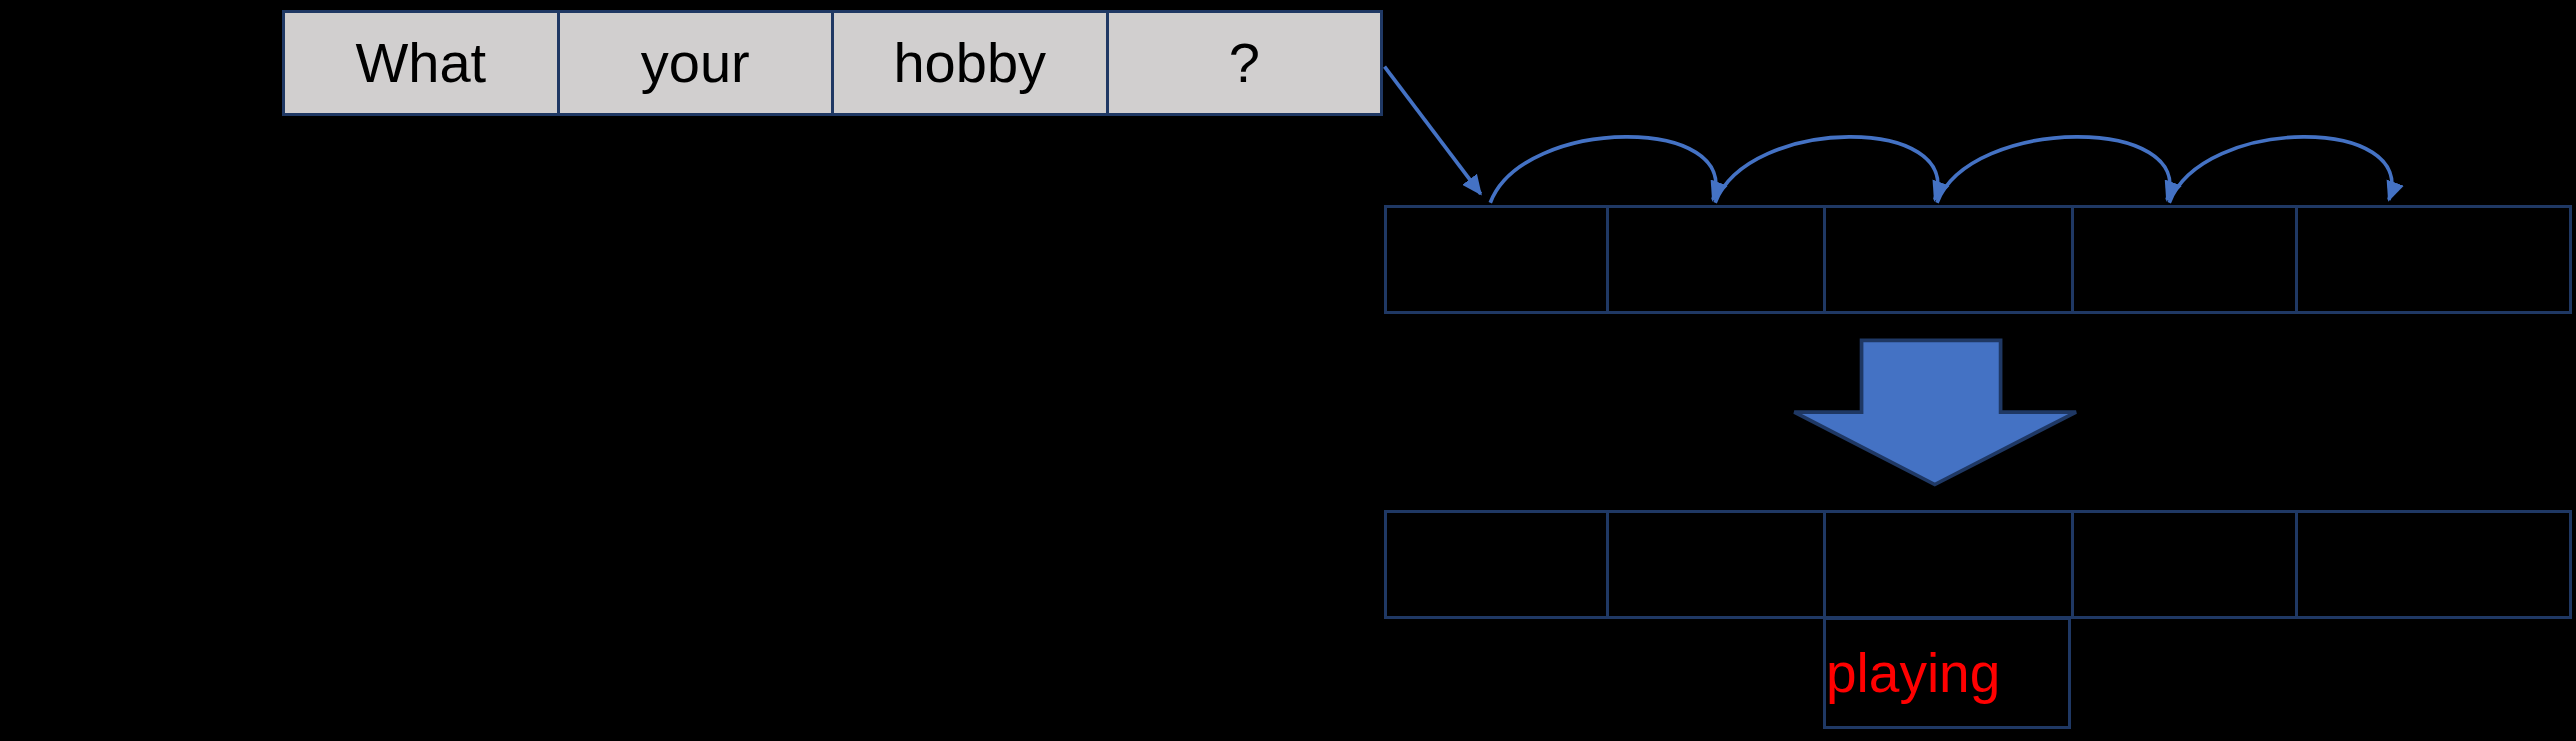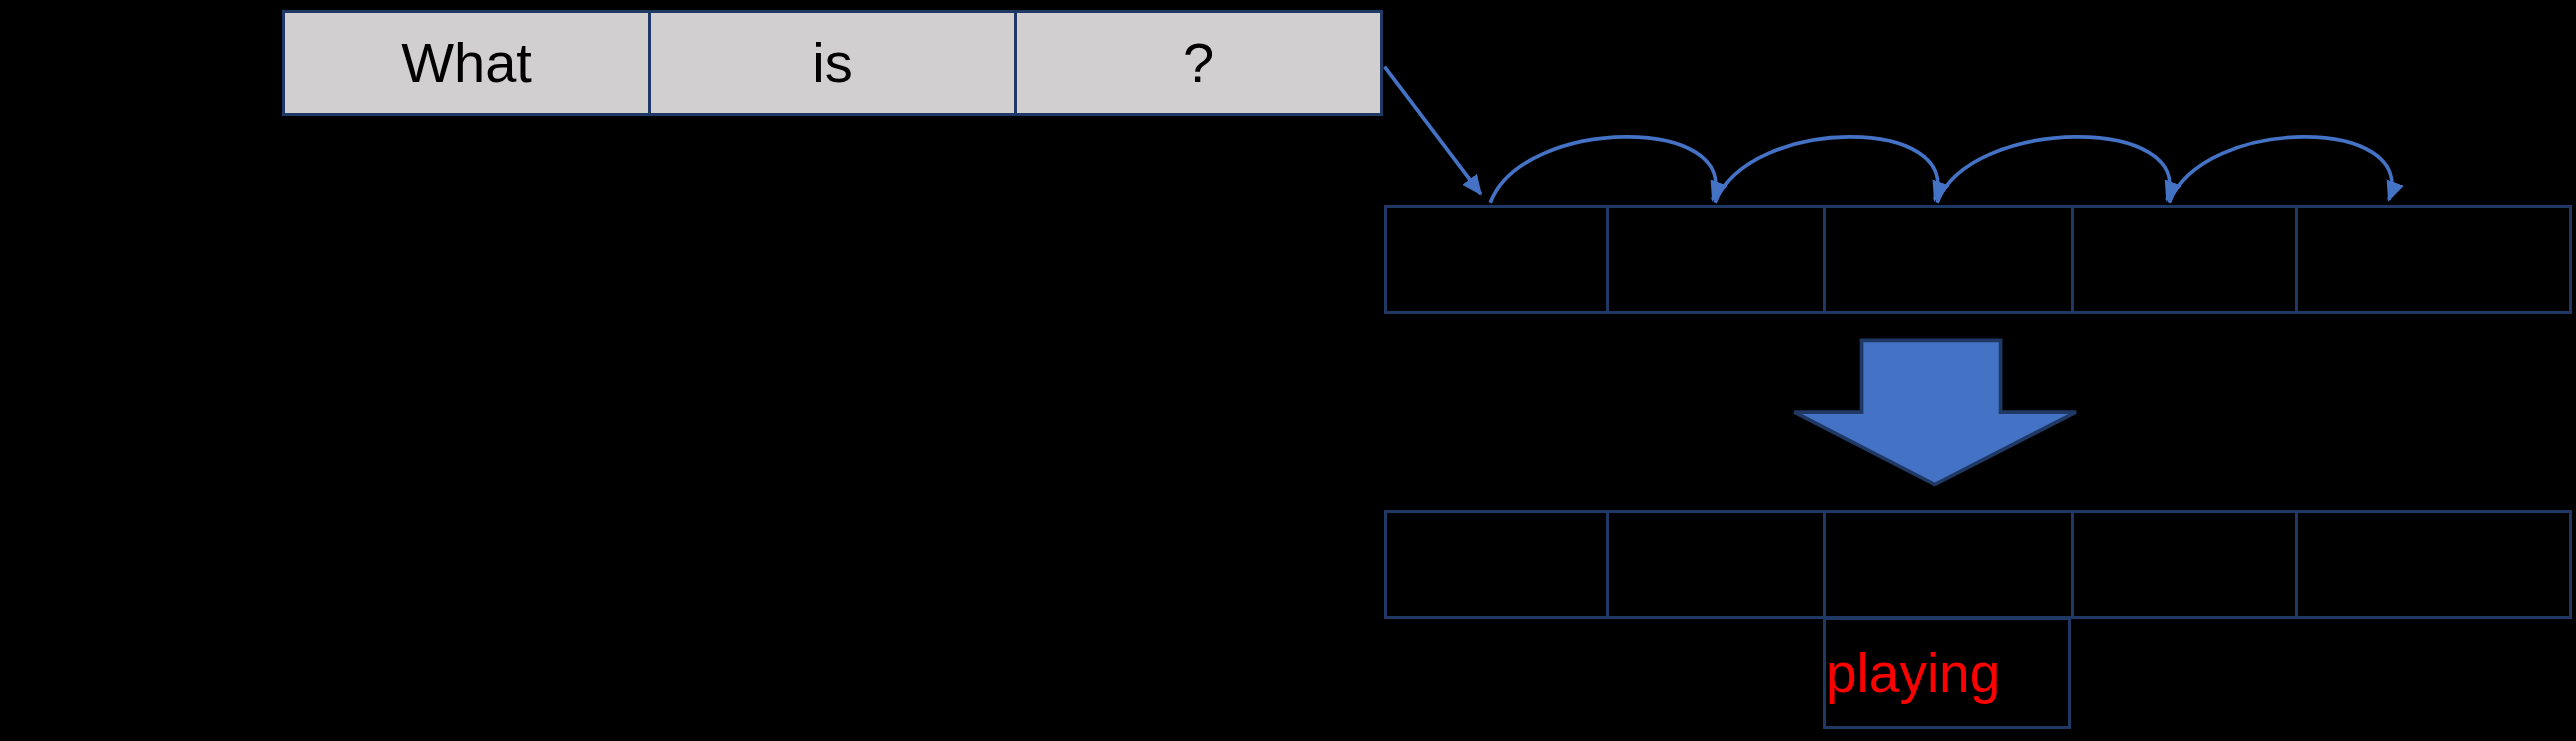--- a/index.html
+++ b/index.html
@@ -91,21 +91,24 @@
 </head>
 <body>
 
 <div class="canvas">
 
   <div class="row token-row">
     <div class="cell">
       <span>What</span>
     </div>
     <div class="cell">
-      <span>is</span>
+      <span>your</span>
+    </div>
+    <div class="cell">
+      <span>hobby</span>
     </div>
     <div class="cell">
       <span>?</span>
     </div>
   </div>
 
   <div class="row seq-row hidden-row">
     <div class="cell"></div>
     <div class="cell"></div>
     <div class="cell"></div>

